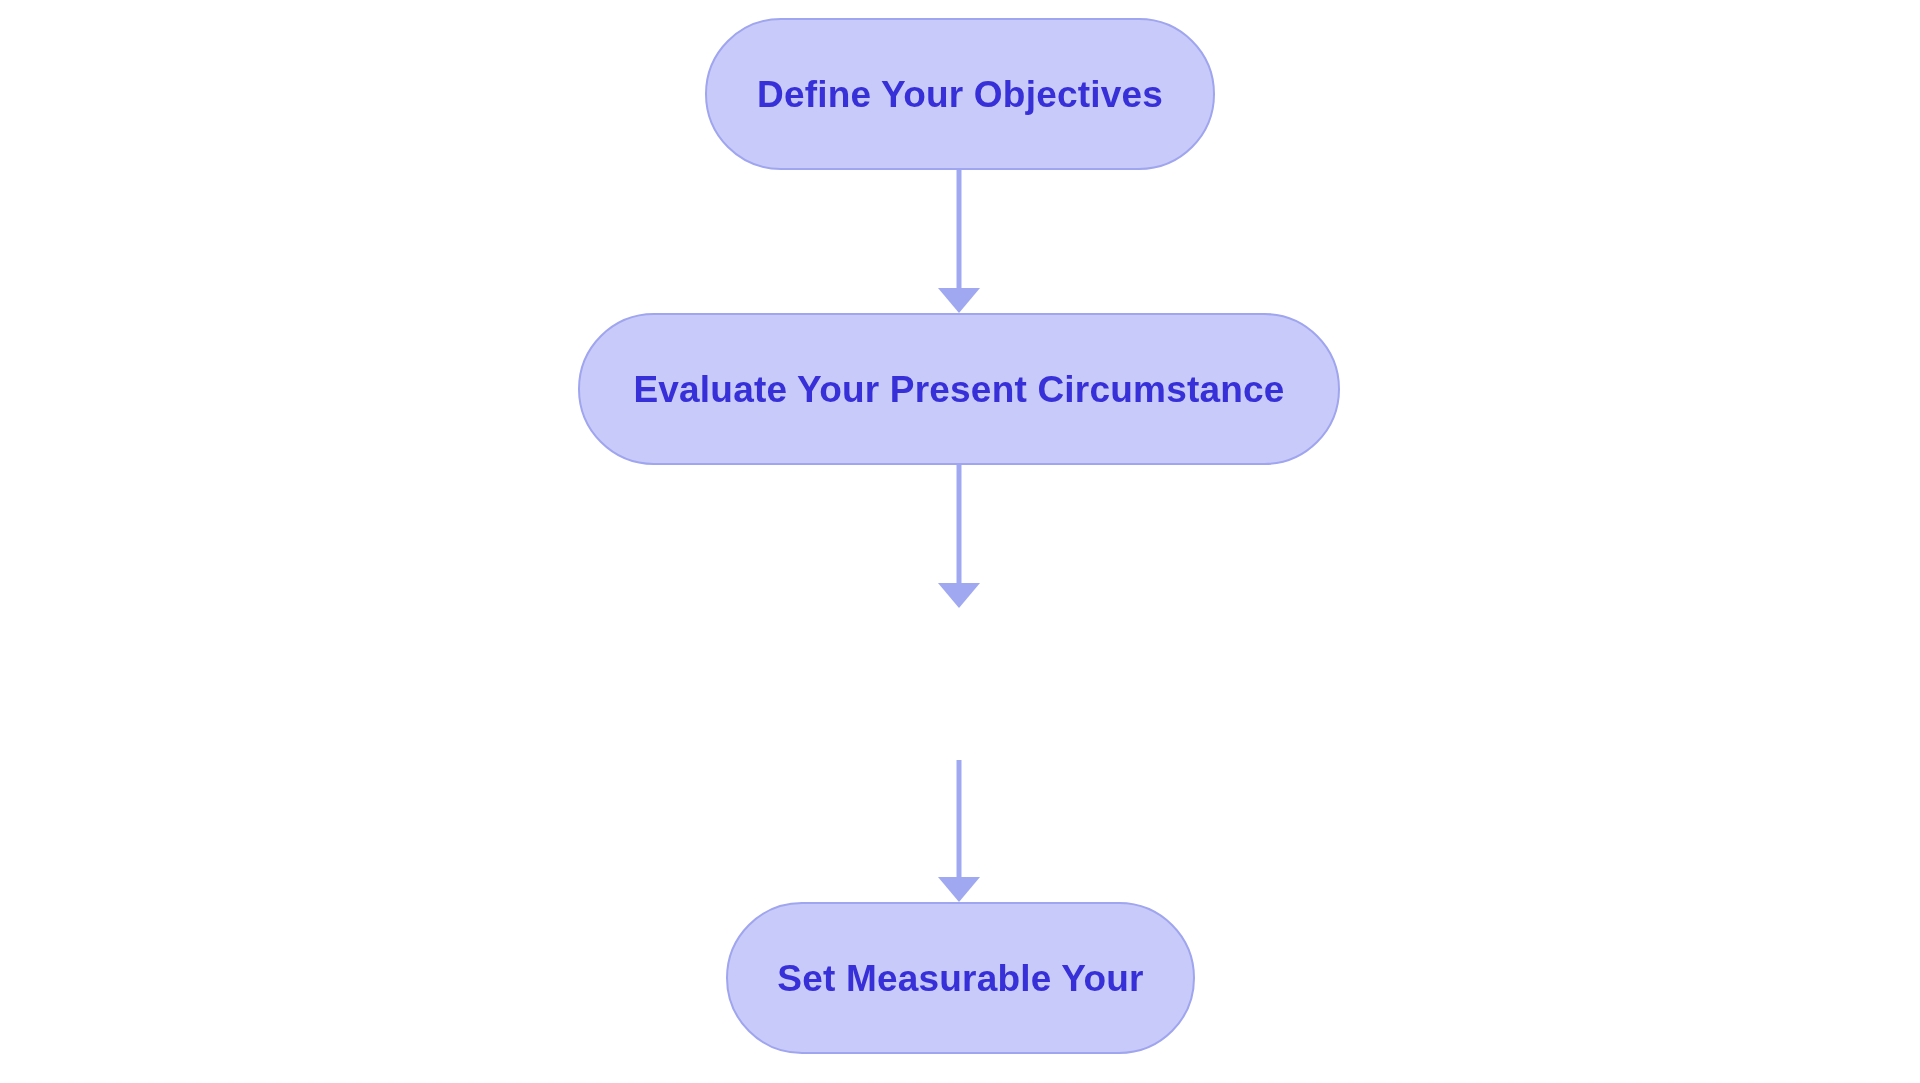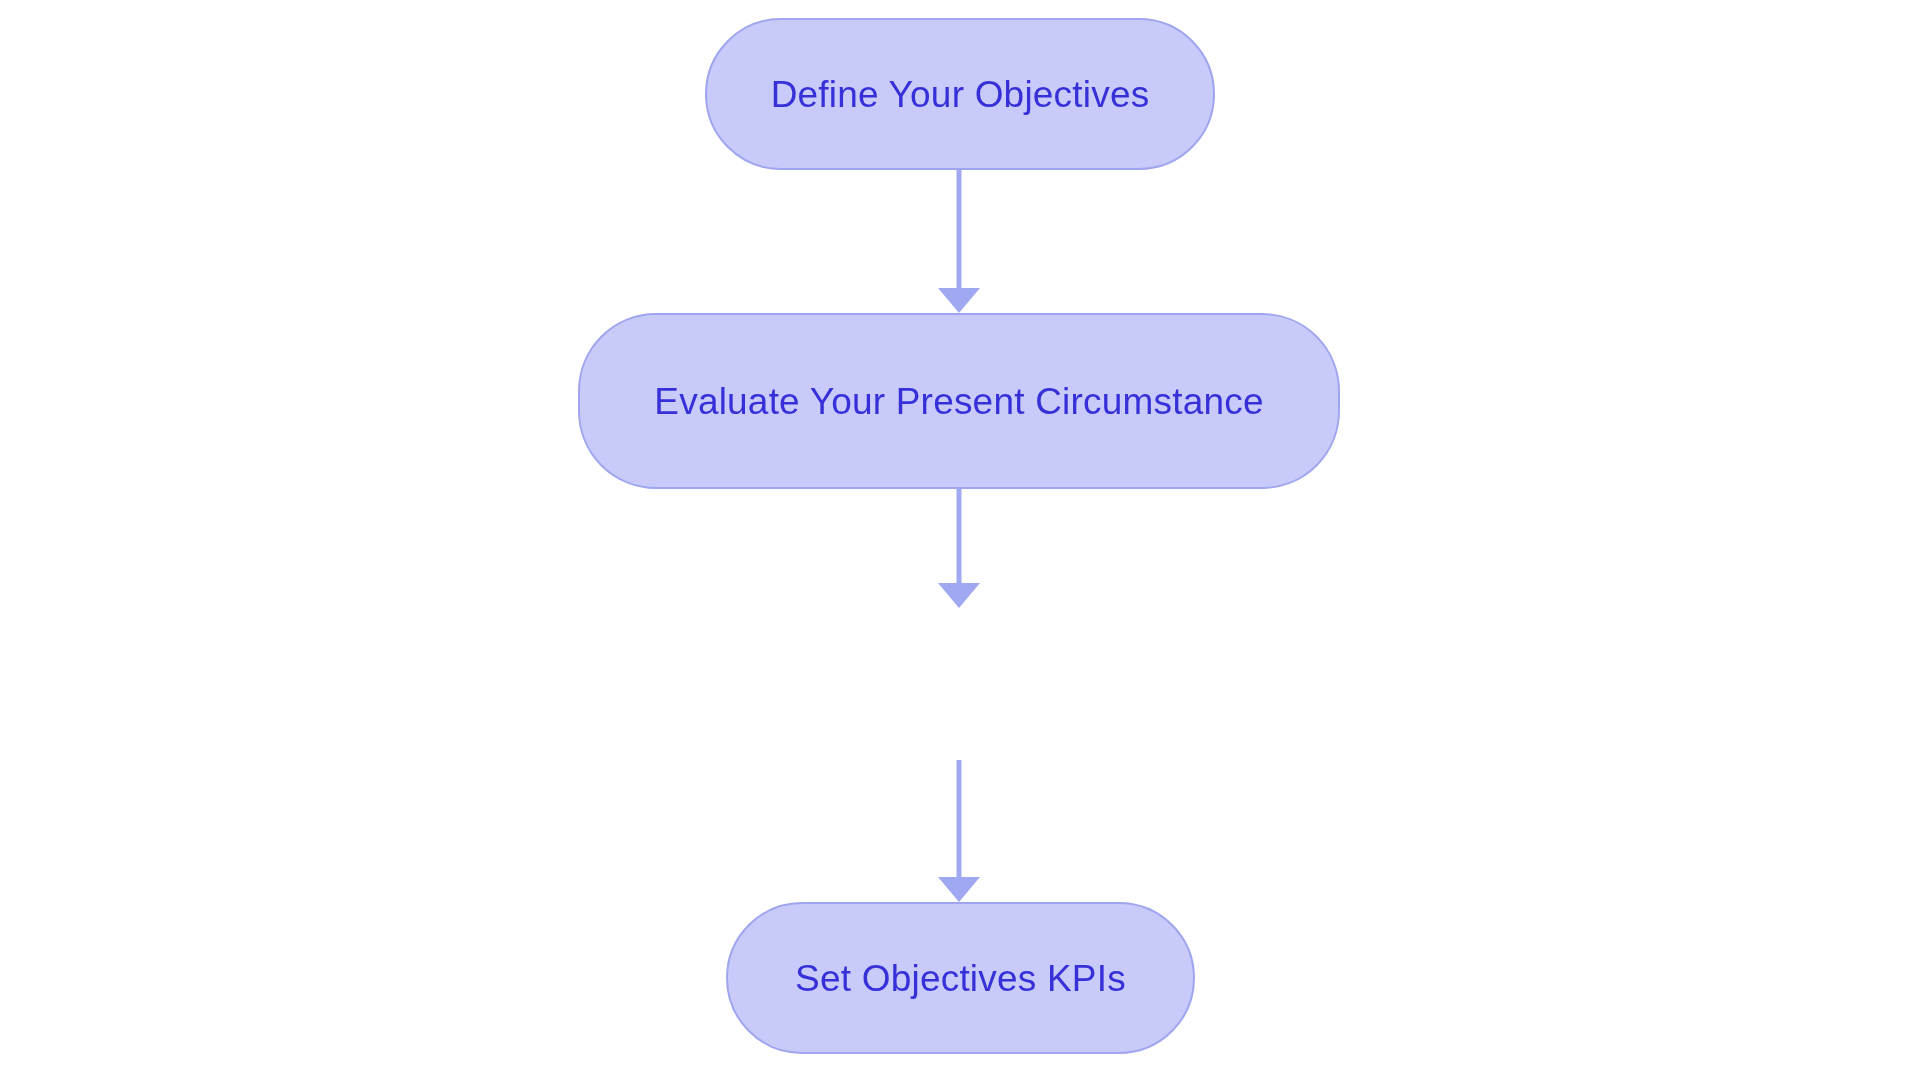--- a/index.html
+++ b/index.html
@@ -36,28 +36,28 @@
     border-radius: 78px;
     display: flex;
     align-items: center;
     justify-content: center;
     -webkit-box-sizing: border-box;
   }
   .node-label {
     color: #3730d8;
     font-family: "Liberation Sans", sans-serif;
     font-size: 37px;
-    font-weight: 400;
+    font-weight: 700;
     line-height: 1;
     letter-spacing: 0.2px;
     white-space: nowrap;
     text-align: center;
   }
   #node-1 { left: 705px;  top: 18px;   width: 510px; height: 152px; }
-  #node-2 { left: 578px;  top: 313px;  width: 762px; height: 176px; }
+  #node-2 { left: 578px;  top: 313px;  width: 762px; height: 152px; }
   #node-3 { left: 646px;  top: 608px;  width: 629px; height: 152px; }
   #node-4 { left: 726px;  top: 902px;  width: 469px; height: 152px; }
 </style>
 </head>
 <body>
 
 <div id="flowchart-canvas">
 
   <svg id="edge-layer" viewBox="0 0 1920 1083" width="1920" height="1083" xmlns="http://www.w3.org/2000/svg">
 
@@ -80,16 +80,16 @@
   <div class="node" id="node-1">
     <span class="node-label">Define Your Objectives</span>
   </div>
 
   <div class="node" id="node-2">
     <span class="node-label">Evaluate Your Present Circumstance</span>
   </div>
 
 
   <div class="node" id="node-4">
-    <span class="node-label">Set Objectives KPIs</span>
+    <span class="node-label">Set Measurable Your</span>
   </div>
 
 </div>
 
 </body></html>

